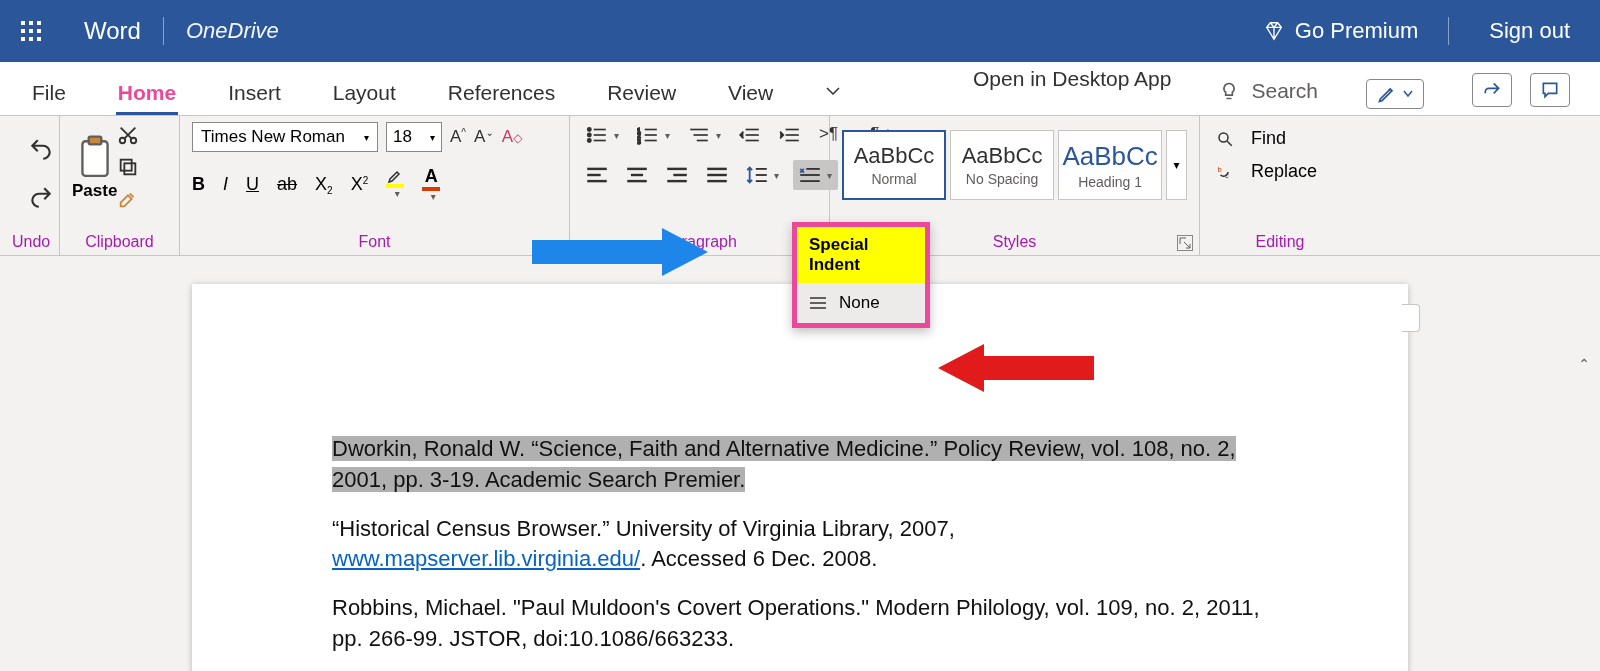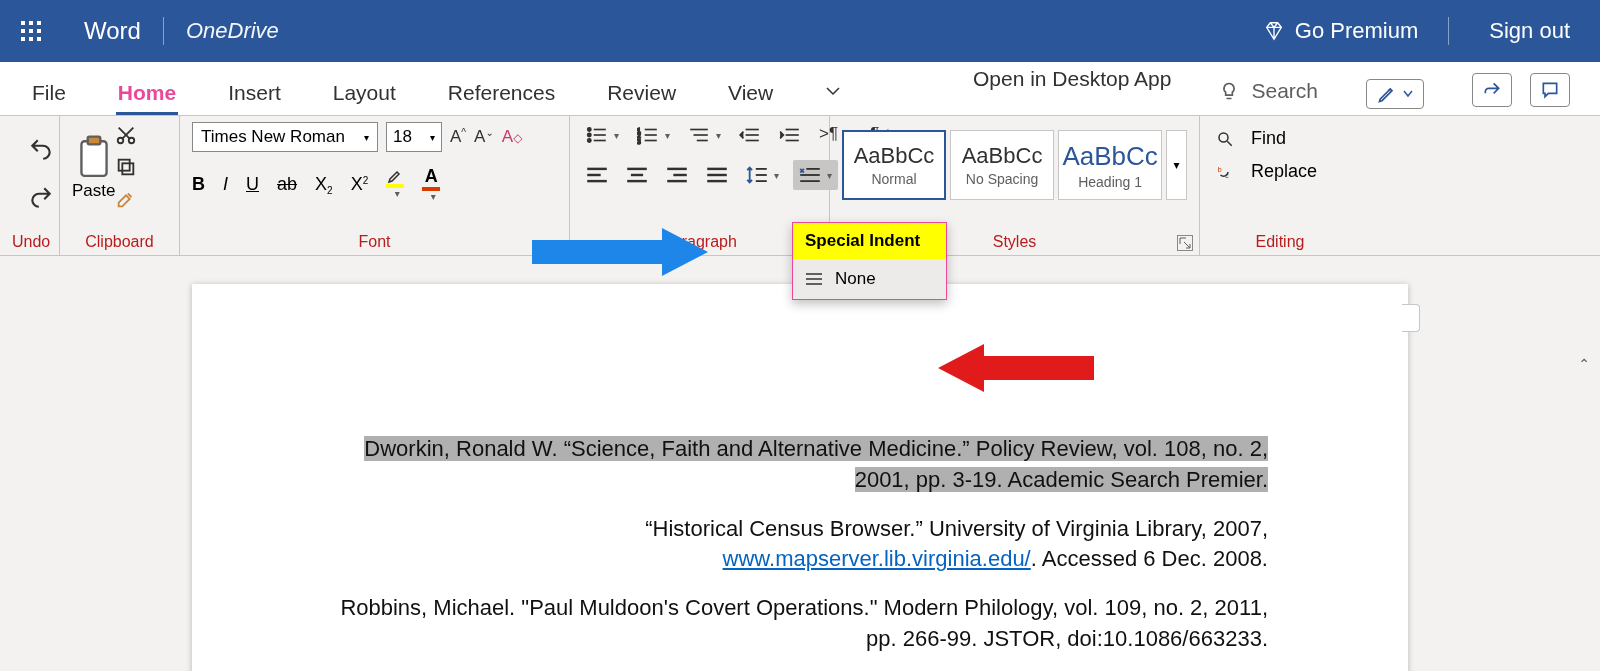--- a/index.html
+++ b/index.html
@@ -24,26 +24,26 @@
   .ribbon-tabs .tab.active { color:#ec4899; font-weight:600; border-bottom:3px solid #2b579a; padding-bottom:7px;}
   .open-desktop { margin-left:auto; font-size:21px; padding-bottom:24px;}
   .search-wrap { display:flex; align-items:center; gap:12px; font-size:21px; color:#605e5c; padding-bottom:12px;}
   .edit-pencil { border:1px solid #8a8886; border-radius:4px; padding:4px 10px; display:flex; align-items:center; gap:6px; margin-bottom:6px;}
   .right-icons { display:flex; gap:18px; align-items:center; padding-bottom:8px;}
   .icon-btn { border:1px solid #8a8886; border-radius:4px; width:40px; height:34px; display:flex; align-items:center; justify-content:center; }
 
   
   .ribbon-body { background:#f3f2f1; border-bottom:1px solid #c8c6c4; height:140px; display:flex; position:relative;}
   .group { border-right:1px solid #c8c6c4; padding:6px 12px 2px 12px; display:flex; flex-direction:column; justify-content:space-between; }
-  .group-label { text-align:center; font-size:16px; color:#b91c1c; padding:4px 0 2px 0;}
+  .group-label { text-align:center; font-size:16px; color:#a21caf; padding:4px 0 2px 0;}
 
   .undo-col { width:58px; display:flex; flex-direction:column; align-items:center; gap:18px; padding-top:14px;}
   .undo-col svg{width:26px;height:26px}
   .clip-col{ width:120px;}
-  .clip-row{ display:flex; align-items:center; }
+  .clip-row{ display:flex; align-items:center; font-weight:bold;}
   .paste-big{ display:flex; flex-direction:column; align-items:center; gap:2px; font-size:17px;}
   .paste-big svg{width:40px;height:44px;}
   .clip-side{ display:flex; flex-direction:column; gap:6px; padding-top:2px;}
   .clip-side svg{width:22px;height:22px}
 
   .font-col{ width:390px;}
   .font-row1{ display:flex; align-items:center; gap:8px;}
   .font-name{ border:1px solid #8a8886; background:#fff; height:30px; width:186px; display:flex; align-items:center; padding:0 8px; font-size:17px; justify-content:space-between;}
   .font-size{ border:1px solid #8a8886; background:#fff; height:30px; width:56px; display:flex; align-items:center; padding:0 6px; font-size:17px; justify-content:space-between;}
   .font-row2{ display:flex; align-items:center; gap:18px; padding-top:14px; font-size:18px;}
@@ -66,30 +66,30 @@
   .style-card .samp.blue{ color:#2b579a; font-size:26px;}
   .style-card .lbl{ font-size:14px; color:#605e5c;}
   .styles-wrap{ display:flex; align-items:flex-end; padding-top:8px;}
   .styles-caret{ width:22px; height:70px; border:1px solid #c8c6c4; background:#fff; display:flex; align-items:center; justify-content:center; font-size:12px;}
   .styles-dialog{ position:absolute; bottom:4px; right:6px; width:16px; height:16px; border:1px solid #8a8886;}
 
   .editing-col{ width:160px; }
   .editing-col .item{ display:flex; align-items:center; gap:17px; font-size:18px; padding:6px 4px;}
 
   
-  .dropdown { position:absolute; left:792px; top:222px; width:155px; background:#fff; border:1px solid #ec4899; box-shadow:0 4px 10px rgba(0,0,0,.25); z-index:50;}
+  .dropdown { position:absolute; left:792px; top:222px; width:138px; background:#fff; border:5px solid #ec4899; box-shadow:0 4px 10px rgba(0,0,0,.25); z-index:50;}
   .dropdown .hdr { background:#ffff00; font-weight:600; padding:8px 12px; font-size:17px;}
   .dropdown .opt { display:flex; align-items:center; gap:12px; padding:10px 12px; font-size:17px;}
   .dropdown .opt.selected{ background:#edebe9;}
   .opt svg{width:18px;height:14px;}
 
   
   .canvas{ position:absolute; left:0; right:0; top:256px; bottom:0; display:flex; justify-content:center; }
   .page{ background:#fff; width:1216px; margin-top:28px; height:500px; box-shadow:0 1px 6px rgba(0,0,0,.25); padding:150px 140px 0 140px; font-family:"Times New Roman", serif; font-size:22px; line-height:1.4; color:#111; position:relative;}
-  .page p{ margin-bottom:18px;text-align:right;}
+  .page p{ margin-bottom:18px;}
   .sel{ background:#b0b0b0; }
   a.link{ color:#0563c1; text-decoration:underline;}
   .little-tab{ position:absolute; right:-12px; top:20px; width:18px; height:28px; background:#fff; border:1px solid #c8c6c4; border-left:none; border-radius:0 4px 4px 0;}
 
   
   .blue-arrow{ position:absolute; left:528px; top:224px; z-index:60;}
   .red-arrow{ position:absolute; left:938px; top:340px; z-index:60;}
 
   .chev{ position:absolute; right:10px; top:240px; font-size:14px; color:#605e5c;}
 

